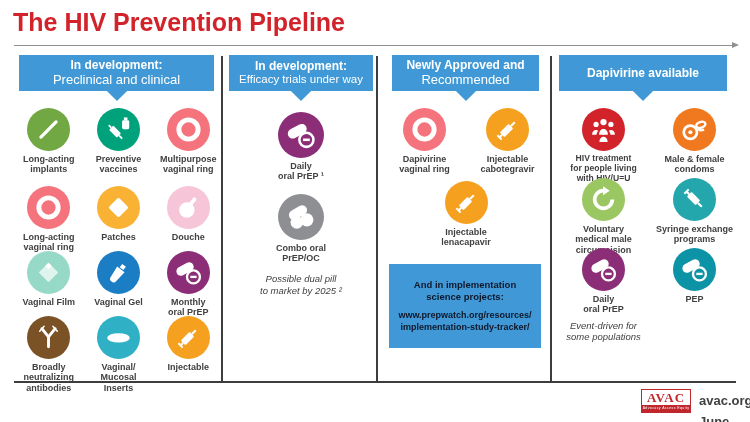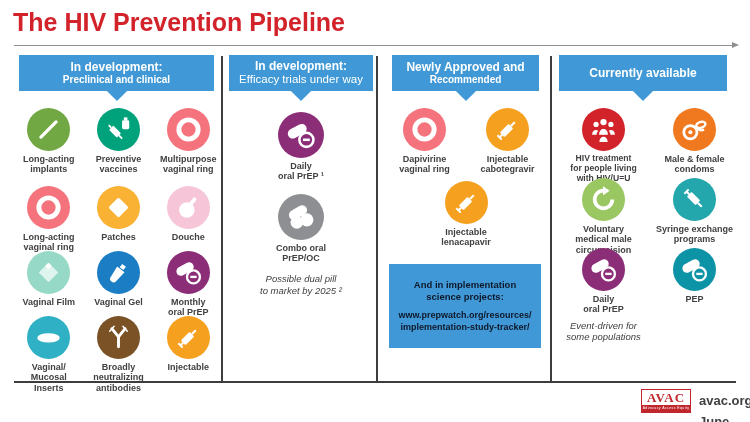--- a/index.html
+++ b/index.html
@@ -11,21 +11,21 @@
   .topline{position:absolute;left:14px;top:45px;width:719px;height:1px;background:#8f8f8f;}
   .topline .arrowhead{position:absolute;right:-6px;top:-3px;width:0;height:0;
     border-left:7px solid #8f8f8f;border-top:3.5px solid transparent;border-bottom:3.5px solid transparent;}
 
   .vdiv{position:absolute;top:56px;height:325px;width:2px;background:#3d3d3d;}
   .vdiv.d1{left:221px}.vdiv.d2{left:376px}.vdiv.d3{left:550px}
 
   .header{position:absolute;top:55px;height:36px;color:#fff;display:flex;flex-direction:column;
           align-items:center;justify-content:center;text-align:center;}
   .header .l1{font-size:12px;font-weight:bold;line-height:1.18;position:relative;z-index:2;}
-  .header .l2{font-size:10px;font-weight:bold;line-height:1.18;position:relative;z-index:2;}
+  .header .l2{font-size:13px;font-weight:normal;line-height:1.18;position:relative;z-index:2;}
   .header.light2 .l2{font-weight:normal;font-size:11.5px;}
   .header .tri{position:absolute;bottom:-7px;left:50%;width:15px;height:15px;
                transform:translateX(-50%) rotate(45deg);z-index:1;}
   .h1{left:19px;width:195px}.h2{left:229px;width:144px}.h3{left:392px;width:147px}.h4{left:559px;width:168px}
 
   .circle{border-radius:50%;display:flex;align-items:center;justify-content:center;flex:0 0 auto;}
   .c44{width:43px;height:43px}.c46{width:46px;height:46px}
   .circle svg{width:33px;height:33px;display:block;}
   .c46 svg{width:36px;height:36px}
 
@@ -90,21 +90,21 @@
     <div class="l1">In development:</div>
     <div class="l2">Efficacy trials under way</div>
   </div>
   <div class="header h3" style="background-color: rgb(64, 153, 214);">
     <div class="tri" style="background-color: rgb(64, 153, 214);"></div>
     <div class="l1">Newly Approved and</div>
     <div class="l2">Recommended</div>
   </div>
   <div class="header h4" style="background-color: rgb(64, 153, 214);">
     <div class="tri" style="background-color: rgb(64, 153, 214);"></div>
-    <div class="l1">Currently available</div>
+    <div class="l1">Dapivirine available</div>
     <div class="l2"></div>
   </div>
 
   <div class="col1">
     <div class="cell">
       <div class="circle c44" style="background-color: rgb(113, 168, 67);">
         <svg viewBox="0 0 24 24">
             <line x1="6.5" y1="17.5" x2="17.5" y2="6.5" stroke="#fff" stroke-width="2.4" stroke-linecap="round"></line>
           </svg>
       </div>
@@ -188,42 +188,42 @@
               <rect x="2.8" y="6.2" width="13.4" height="6.6" rx="3.3" fill="#fff"></rect>
             </g>
           <circle cx="15.6" cy="15.2" r="4.7" fill="none" stroke="#fff" stroke-width="1.7"></circle>
           <line x1="13.3" y1="15.2" x2="17.9" y2="15.2" stroke="#fff" stroke-width="1.7"></line>
         </svg>
       </div>
       <div class="label">Monthly
 oral PrEP</div>
     </div>
     <div class="cell">
-      <div class="circle c44" style="background-color: rgb(47, 176, 196);">
-        <svg viewBox="0 0 24 24">
-            <ellipse cx="12" cy="12.3" rx="8.2" ry="3.4" fill="#fff"></ellipse>
-          </svg>
-      </div>
-      <div class="label">Vaginal/
-Mucosal
-Inserts</div>
-    </div>
-    <div class="cell">
       <div class="circle c44" style="background-color: rgb(122, 82, 38);">
         <svg viewBox="0 0 24 24" stroke="#fff" stroke-linecap="round" fill="none">
           <line x1="12" y1="11.5" x2="12" y2="18.8" stroke-width="2.1"></line>
           <line x1="12" y1="11.5" x2="7.2" y2="5.6" stroke-width="2.1"></line>
           <line x1="12" y1="11.5" x2="16.8" y2="5.6" stroke-width="2.1"></line>
           <line x1="5.6" y1="7.4" x2="8.8" y2="3.8" stroke-width="1.1"></line>
           <line x1="15.2" y1="3.8" x2="18.4" y2="7.4" stroke-width="1.1"></line>
         </svg>
       </div>
       <div class="label">Broadly
 neutralizing
 antibodies</div>
+    </div>
+    <div class="cell">
+      <div class="circle c44" style="background-color: rgb(47, 176, 196);">
+        <svg viewBox="0 0 24 24">
+            <ellipse cx="12" cy="12.3" rx="8.2" ry="3.4" fill="#fff"></ellipse>
+          </svg>
+      </div>
+      <div class="label">Vaginal/
+Mucosal
+Inserts</div>
     </div>
     <div class="cell">
       <div class="circle c44" style="background-color: rgb(245, 160, 30);">
         <svg viewBox="0 0 24 24">
           <g transform="rotate(-45 12 12)" stroke="#fff">
             <rect x="6.5" y="9.6" width="9" height="4.8" rx="0.8" fill="#fff" stroke="none"></rect>
             <line x1="15.5" y1="12" x2="19.5" y2="12" stroke-width="1.5"></line>
             <line x1="3.8" y1="12" x2="6.5" y2="12" stroke-width="1.5"></line>
             <line x1="3.8" y1="9.8" x2="3.8" y2="14.2" stroke-width="1.5"></line>
           </g>

